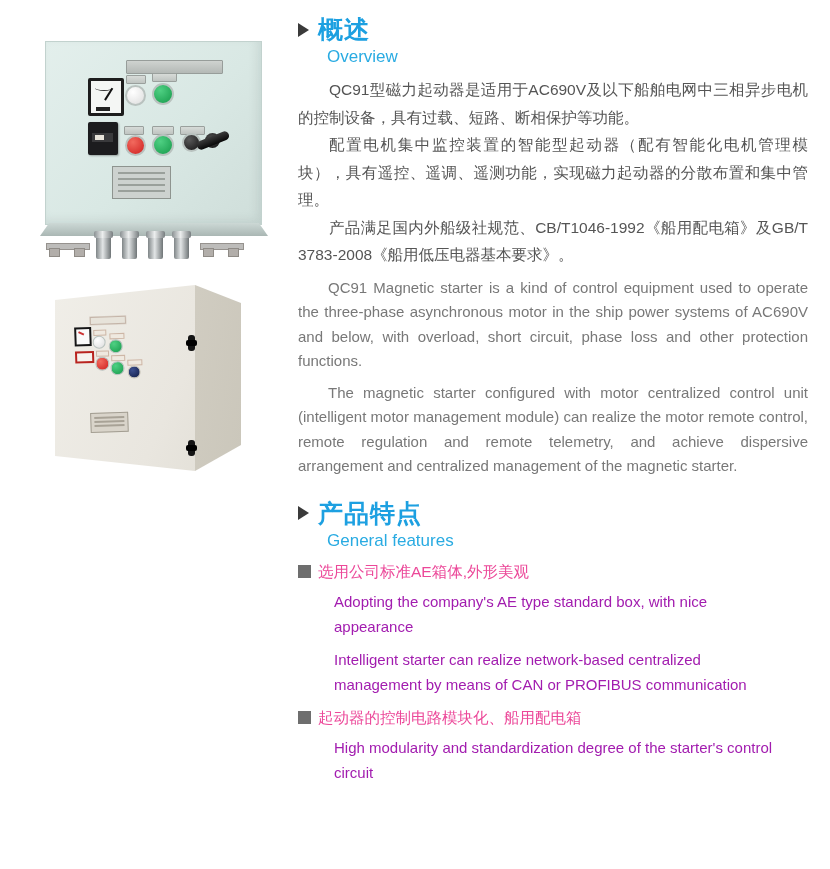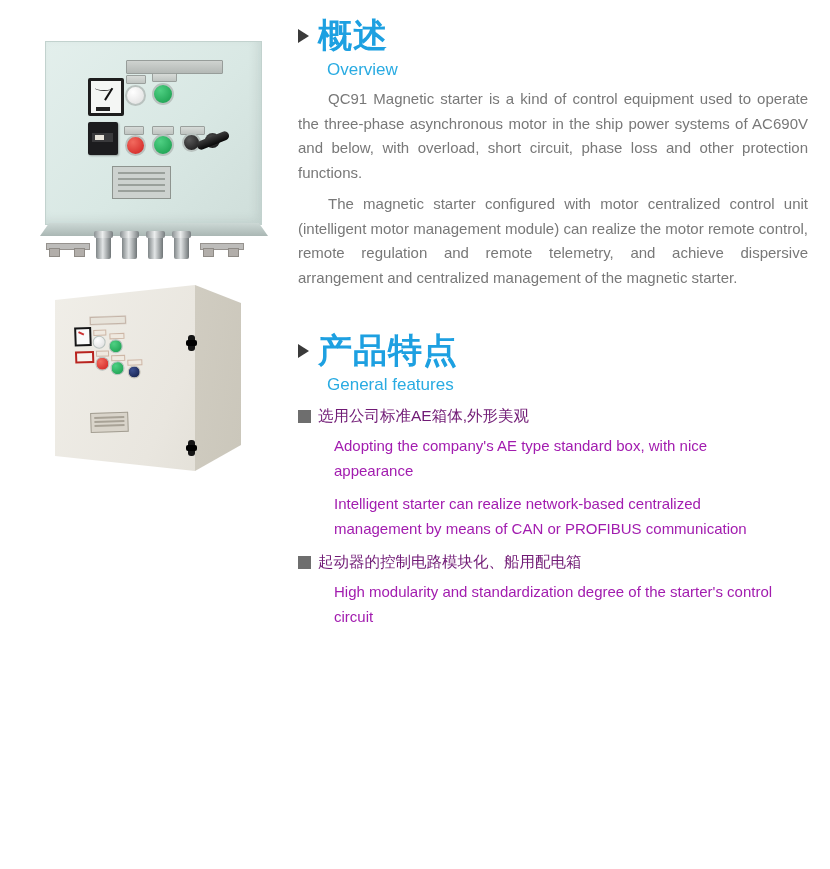--- a/index.html
+++ b/index.html
@@ -80,31 +80,31 @@
   .latch::before{content:"";position:absolute;left:-2px;top:5px;width:11px;height:6px;background:#000;border-radius:2px;}
   .p2-nameplate{position:absolute;left:49px;top:138px;width:36px;height:18px;background:#d9d4ca;
                 border:1px solid #a39e92;}
   .p2-nameplate .ln{position:absolute;left:3px;right:3px;height:1.5px;background:#a8a296;}
 
   
   .right-col{position:absolute;left:298px;top:0;width:510px;color:#555;}
   .sec-header{display:flex;align-items:center;gap:9px;}
   .tri{width:0;height:0;border-left:11px solid #3a3a3a;border-top:7px solid transparent;
        border-bottom:7px solid transparent;flex:0 0 auto;}
-  .sec-title{font-size:34px;font-weight:bold;color:#1da0e1;letter-spacing:1px;}
+  .sec-title{font-size:25px;font-weight:bold;color:#1da0e1;letter-spacing:1px;}
   .sec-sub{margin-left:29px;font-size:17px;color:#29abe2;margin-top:1px;}
   .ov-header{margin-top:13px;}
   .zh-para{margin:0;text-indent:2em;text-align:justify;font-size:15.5px;line-height:27.5px;color:#555;}
   .zh-block{margin-top:9px;}
   .en-para{margin:7px 0 0 0;text-indent:2em;text-align:justify;font-size:15px;line-height:24.5px;color:#787878;}
   .en-block{margin-top:6px;}
-  .feat-header{margin-top:38px;}
+  .feat-header{margin-top:18px;}
   .feat-list{margin-top:8px;}
   .feat-item{margin-top:8px;}
-  .feat-zh{display:flex;align-items:center;gap:7px;font-size:15.5px;color:#701a75;line-height:26px;}
+  .feat-zh{display:flex;align-items:center;gap:7px;font-size:15.5px;color:#ec4899;line-height:26px;}
   .sq{width:13px;height:13px;background:#6e6e6e;flex:0 0 auto;}
   .feat-en{margin:4px 0 0 36px;font-size:15px;color:#a21caf;line-height:25px;max-width:440px;}
 </style>
 </head>
 <body>
 
 <div class="canvas">
 
   <div class="photo photo1">
     <div class="p1-body">
@@ -189,20 +189,25 @@
 
   <div class="right-col">
 
     <section>
       <div class="sec-header ov-header">
         <span class="tri"></span>
         <span class="sec-title">概述</span>
       </div>
       <div class="sec-sub">Overview</div>
 
+      <div class="zh-block">
+        <p class="zh-para">QC91型磁力起动器是适用于AC690V及以下船舶电网中三相异步电机的控制设备，具有过载、短路、断相保护等功能。</p>
+        <p class="zh-para">配置电机集中监控装置的智能型起动器（配有智能化电机管理模块），具有遥控、遥调、遥测功能，实现磁力起动器的分散布置和集中管理。</p>
+        <p class="zh-para">产品满足国内外船级社规范、CB/T1046-1992《船用配电箱》及GB/T 3783-2008《船用低压电器基本要求》。</p>
+      </div>
 
       <div class="en-block">
         <p class="en-para">QC91 Magnetic starter is a kind of control equipment used to operate the three-phase asynchronous motor in the ship power systems of AC690V and below, with overload, short circuit, phase loss and other protection functions.</p>
         <p class="en-para">The magnetic starter configured with motor centralized control unit (intelligent motor management module) can realize the motor remote control, remote regulation and remote telemetry, and achieve dispersive arrangement and centralized management of the magnetic starter.</p>
       </div>
     </section>
 
     <section>
       <div class="sec-header feat-header">
         <span class="tri"></span>

